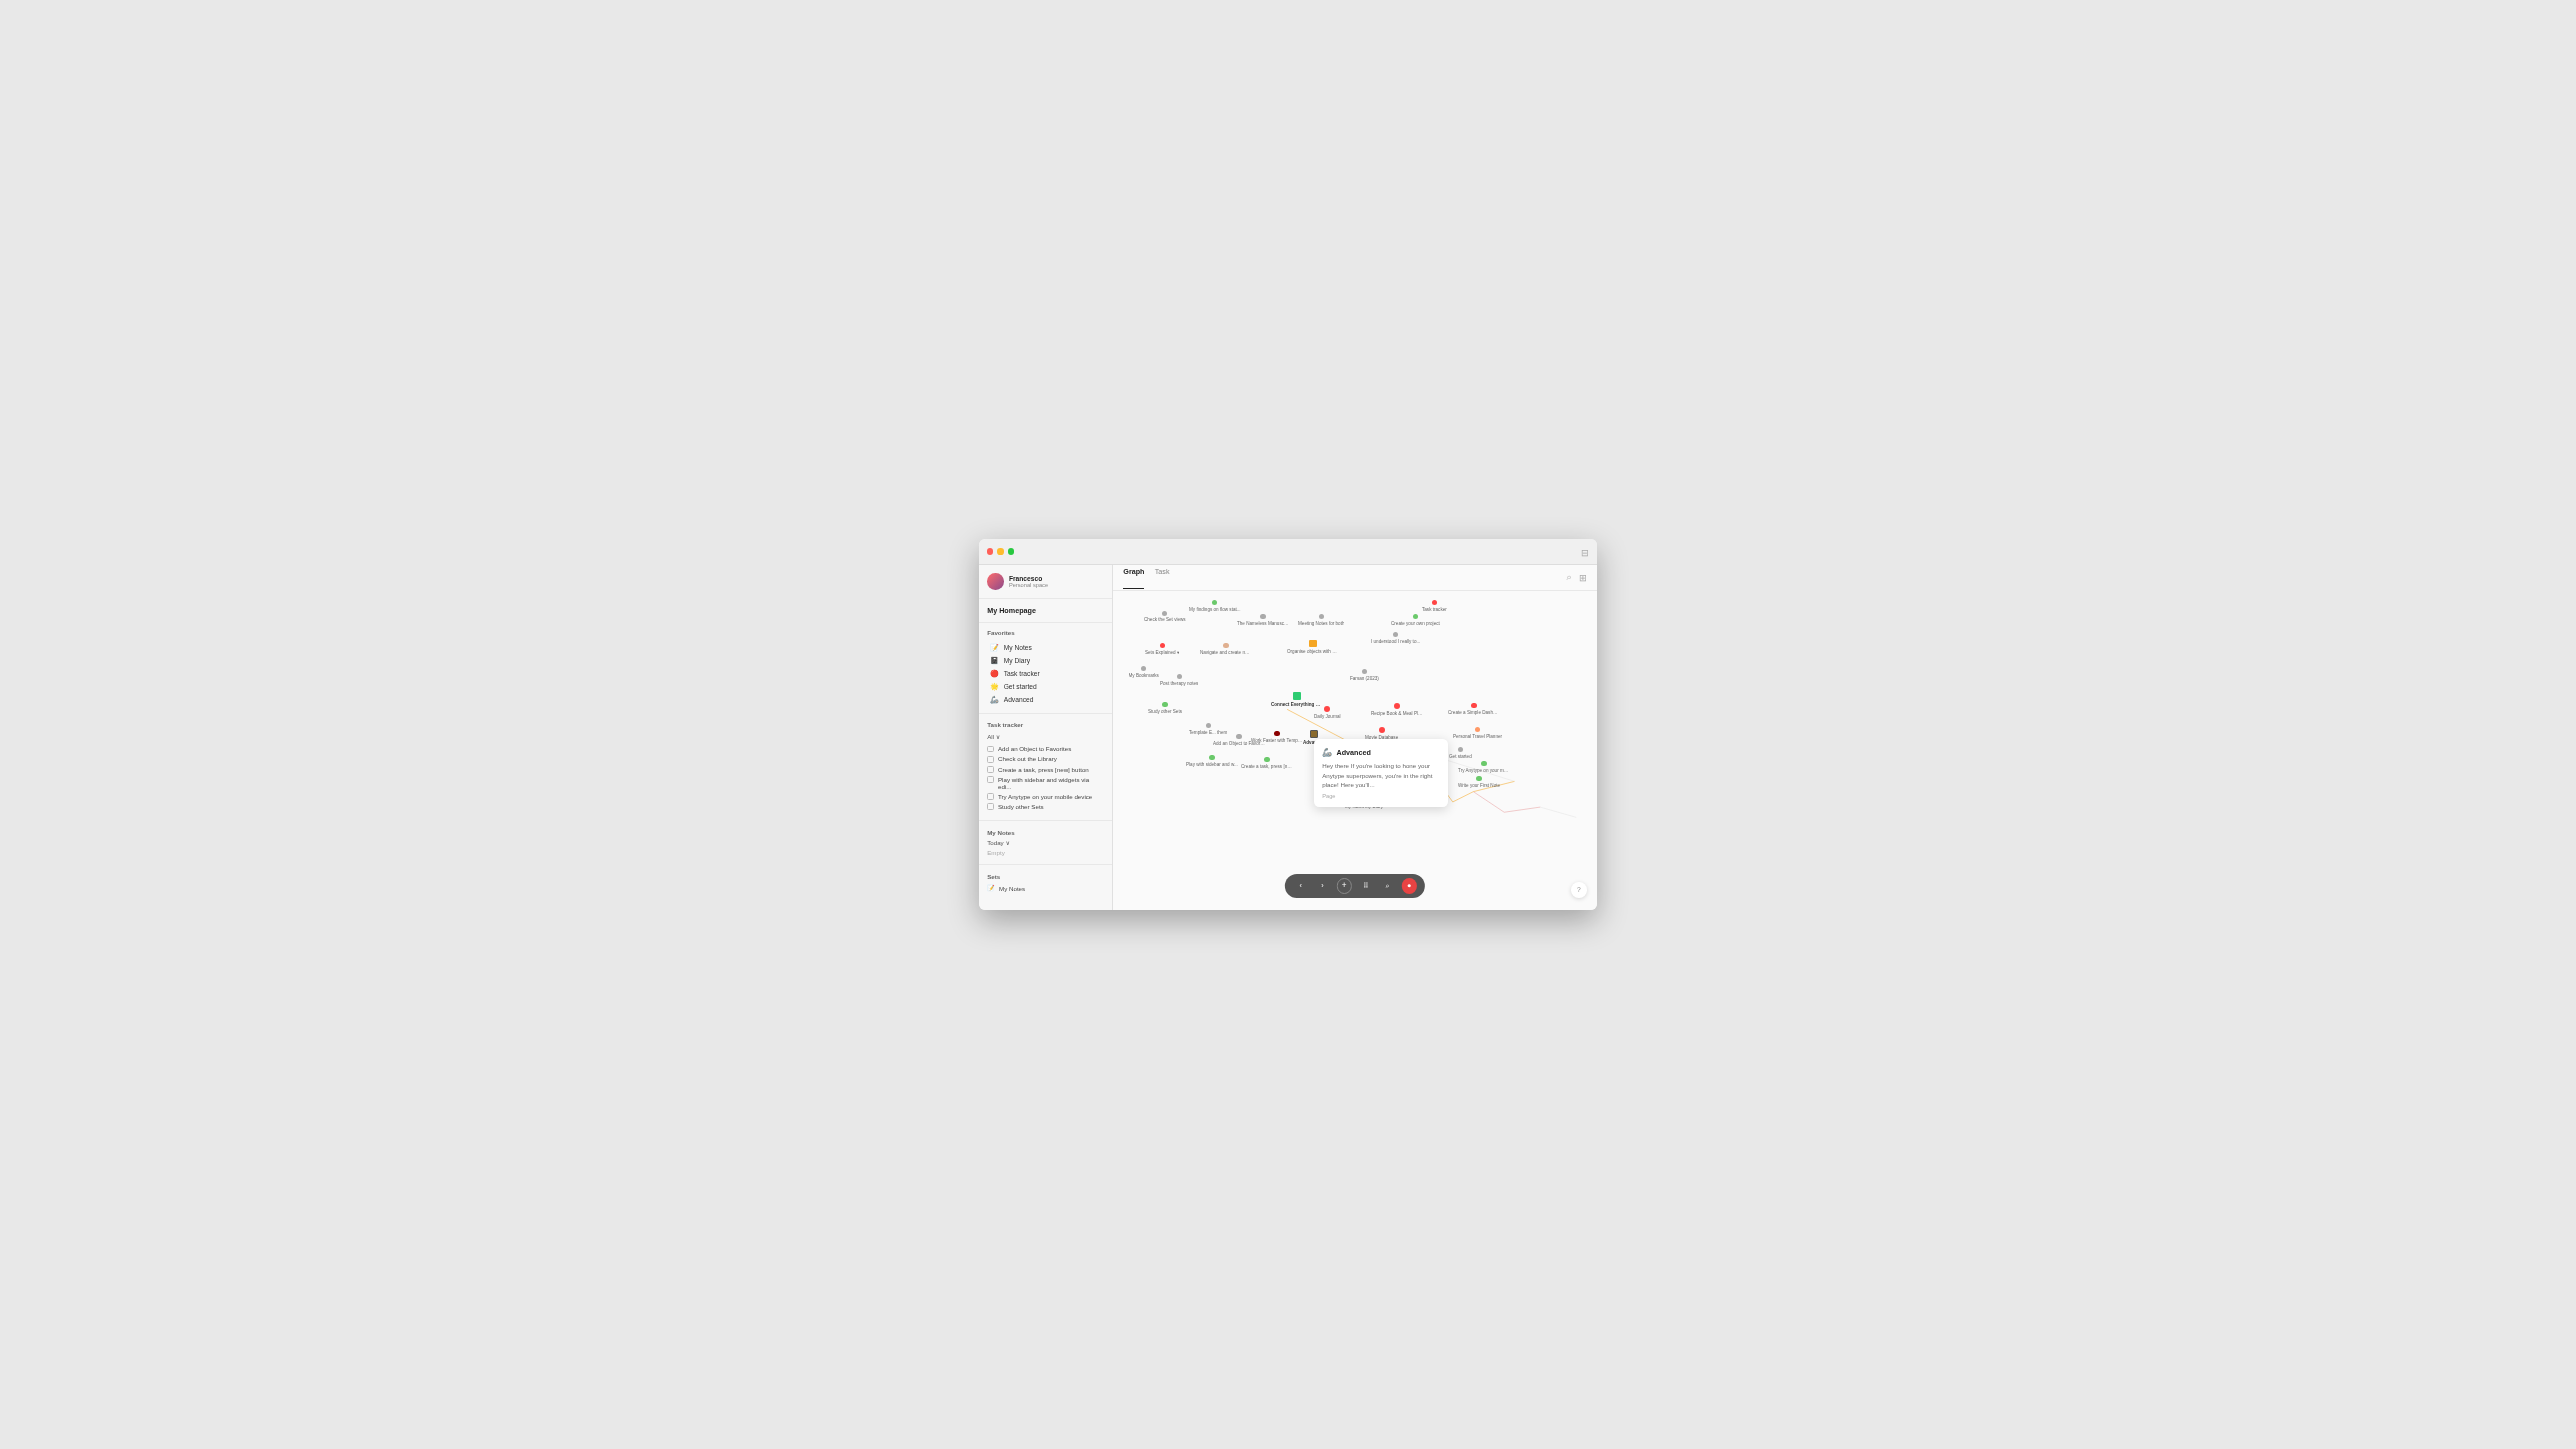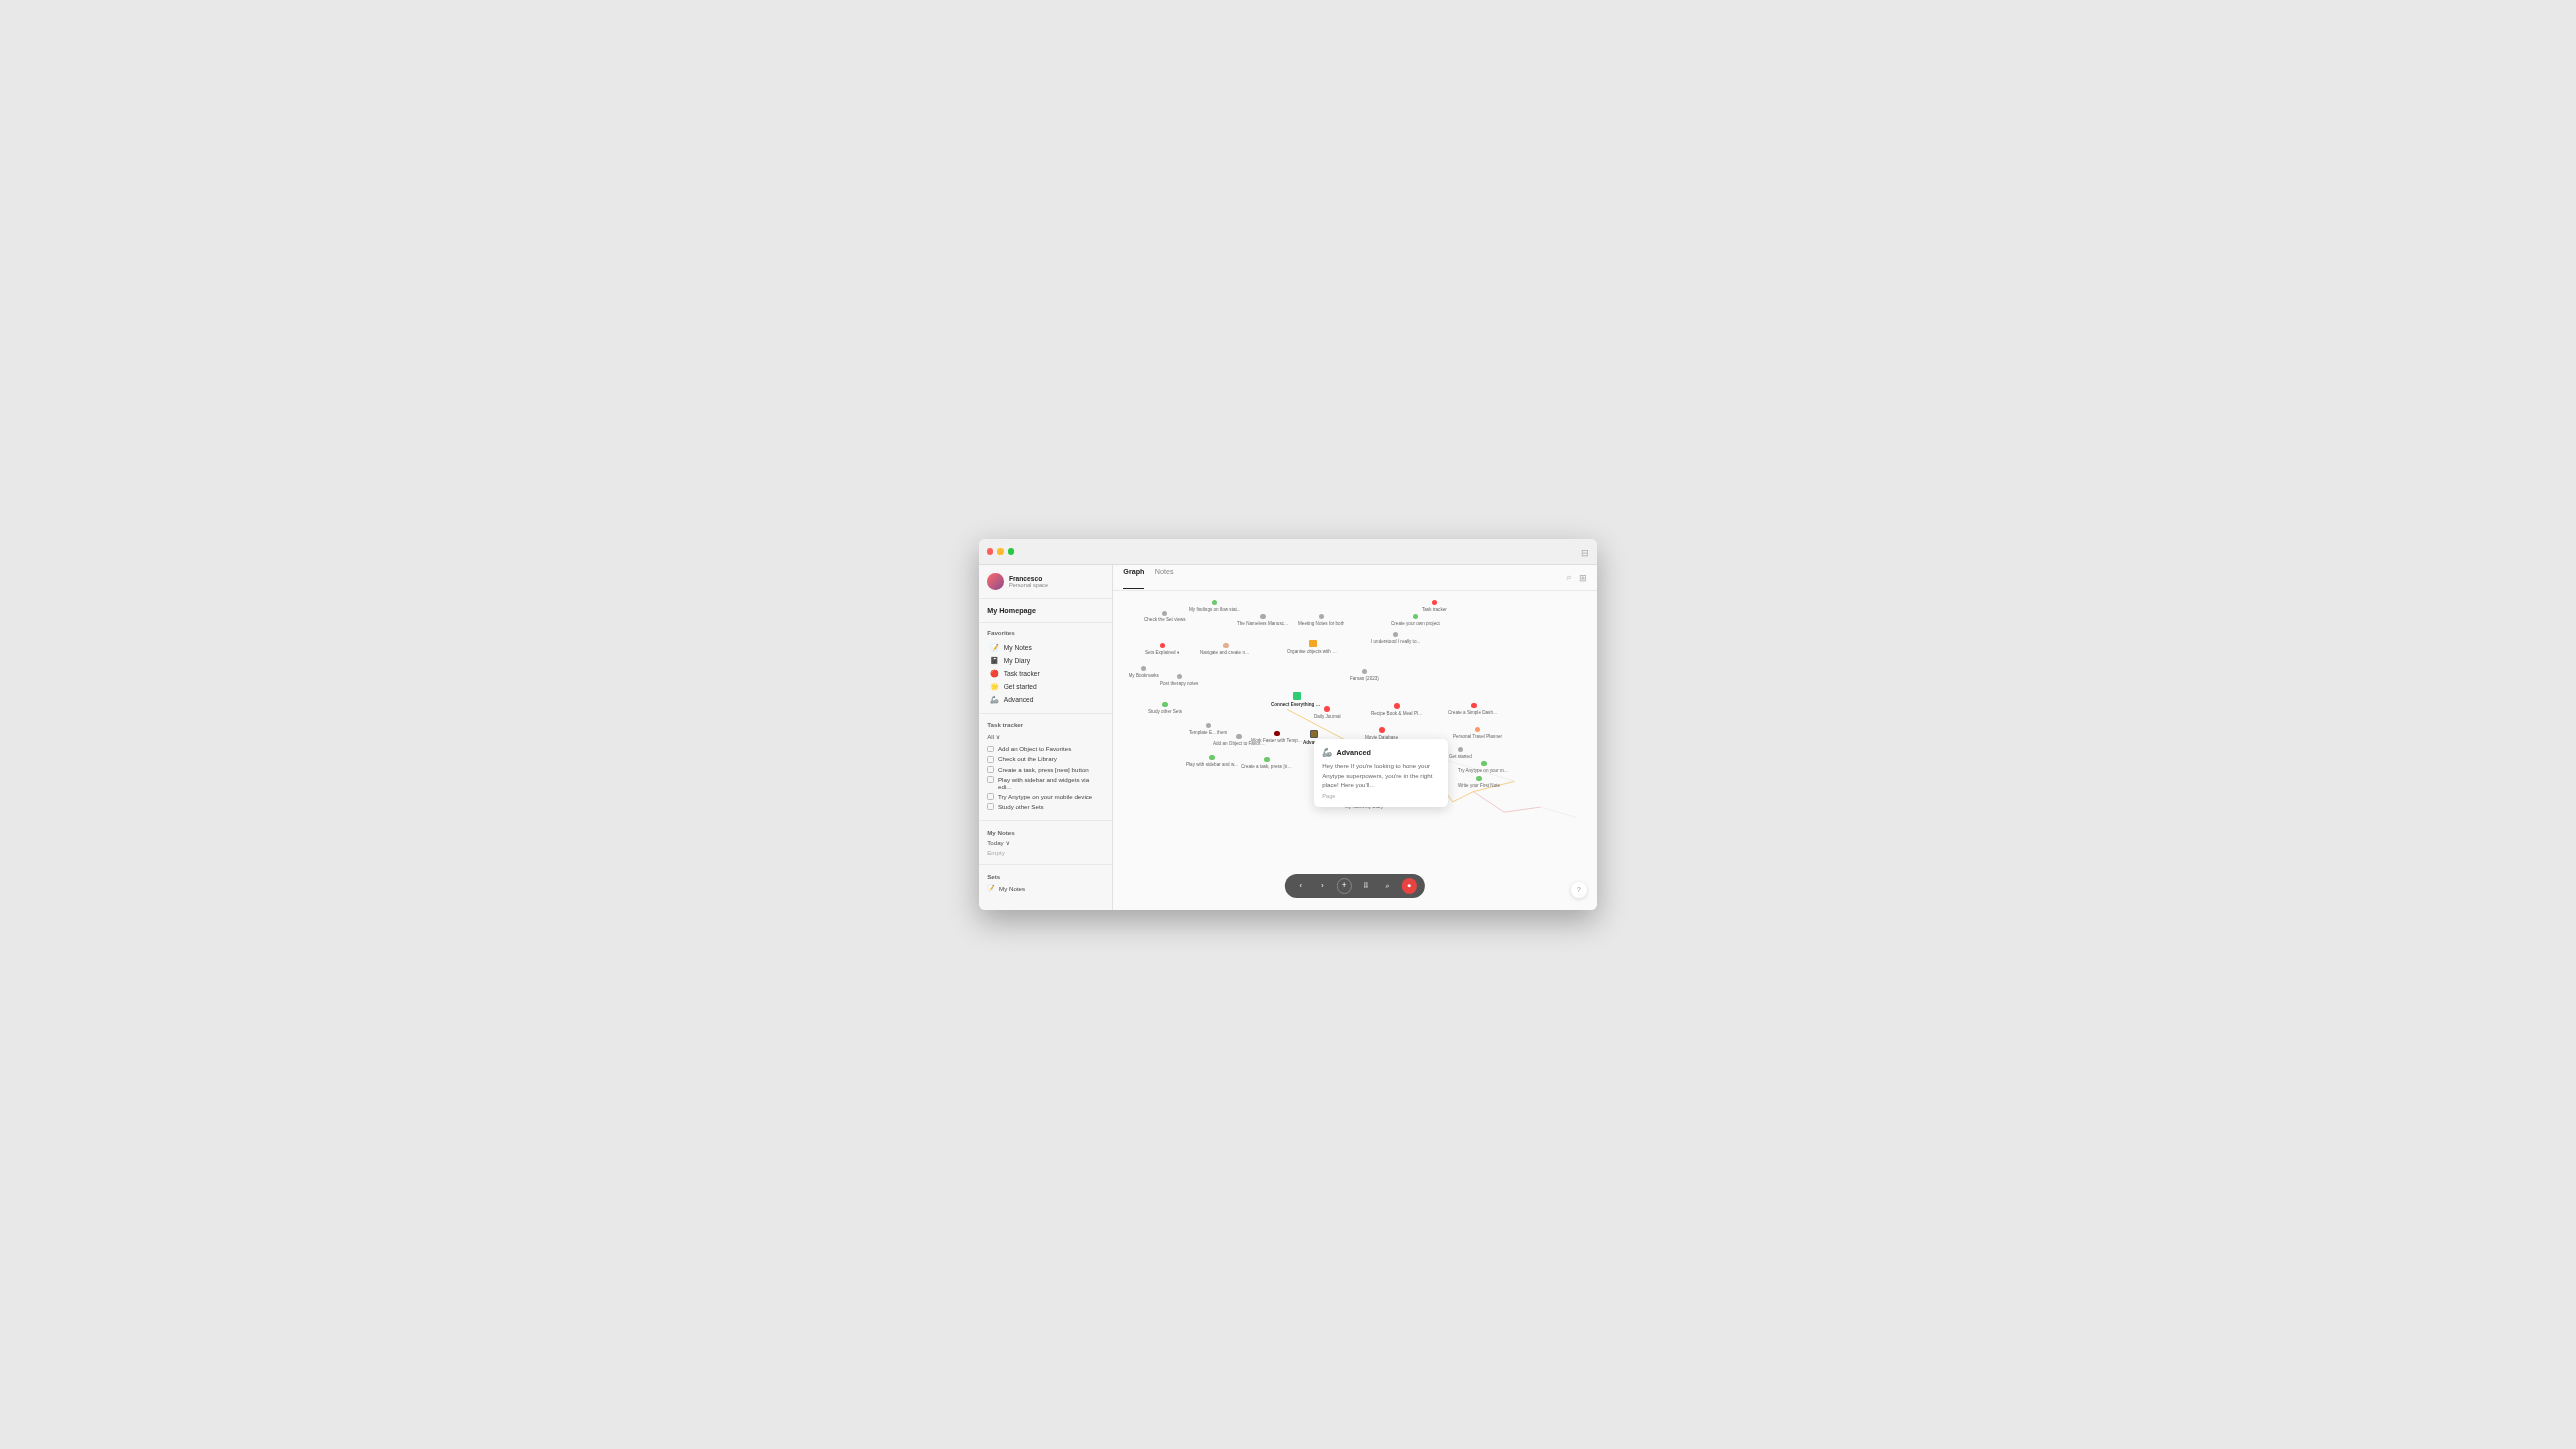--- a/index.html
+++ b/index.html
@@ -429,21 +429,21 @@
           <span>My Notes</span>
         </div>
       </div>
     </div>
 
     <div class="main-content">
 
       <div class="top-bar">
         <div class="tab-group">
           <div class="tab active">Graph</div>
-          <div class="tab">Notes</div>
+          <div class="tab">Task</div>
         </div>
         <div class="top-actions">
           <span class="top-action">⌕</span>
           <span class="top-action">⊞</span>
         </div>
       </div>
 
       <div class="graph-area">
         <div class="graph-canvas">
 

